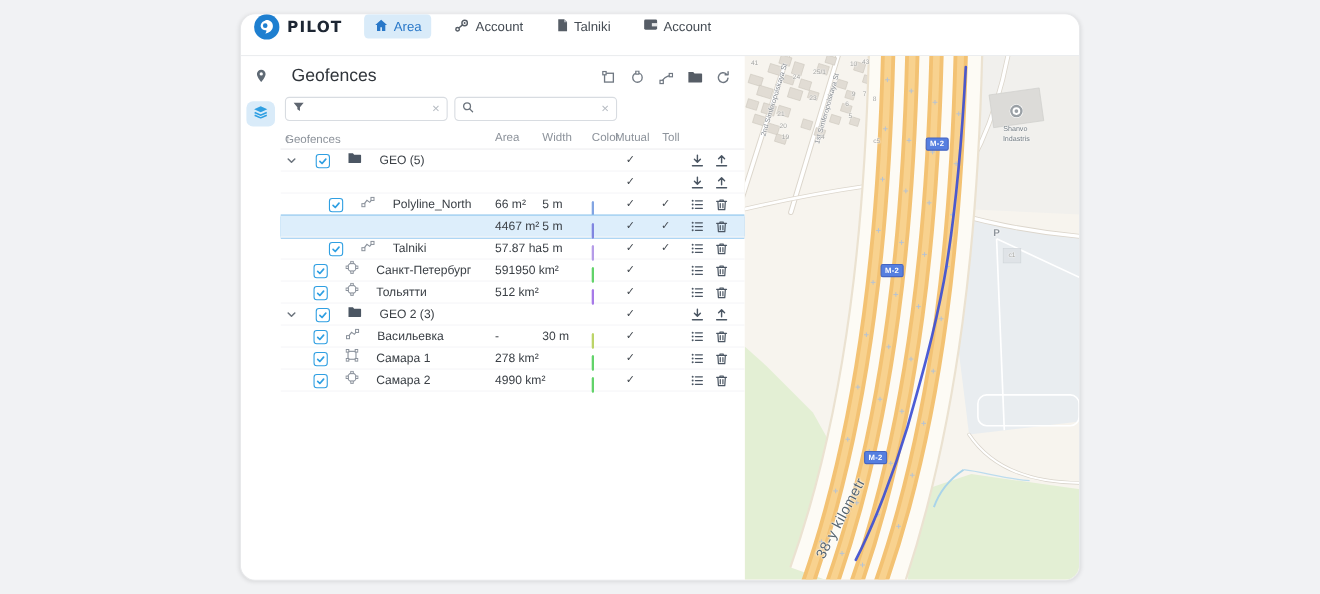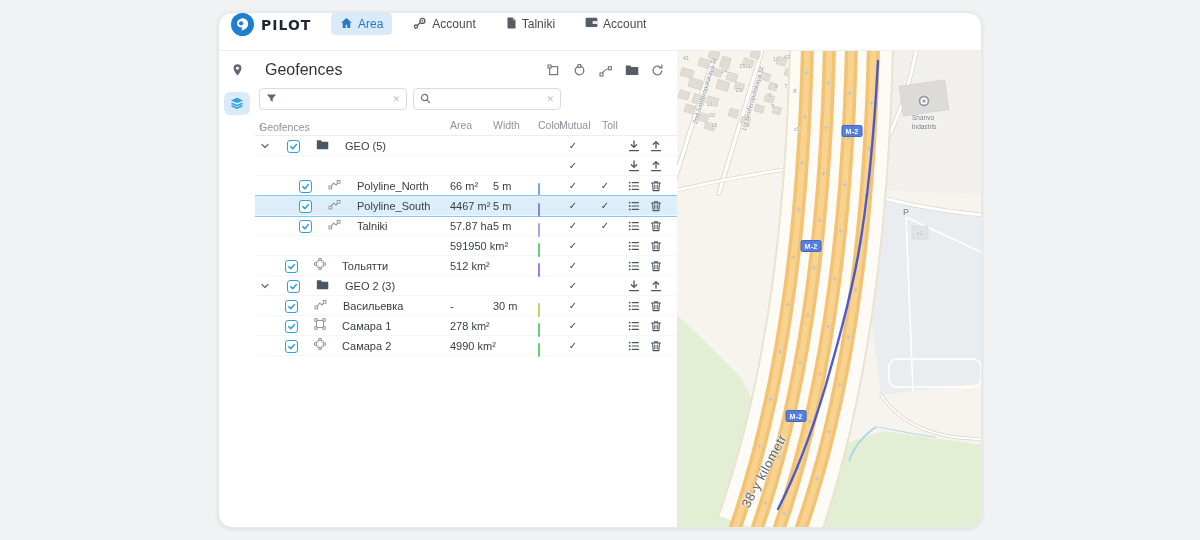--- a/index.html
+++ b/index.html
@@ -276,36 +276,60 @@
                   </g>
                 </svg>
               </span>
               <span class="act a2">
                 <svg width="12" height="12" viewBox="0 0 12 12">
                   <path d="M1.5 3h9M4.5 3V1.8h3V3M2.6 3l.5 7.6h5.8L9.4 3M4.8 5v3.8M7.2 5v3.8" stroke="#4b5663" stroke-width="1.1" fill="none" stroke-linecap="round" stroke-linejoin="round"></path>
                 </svg>
               </span>
             </div>
             <div class="trow selected">
+              <span class="cell c-area">4467 m²</span>
+              <span class="cell c-width">5 m</span>
+              <span class="cell c-color"><span class="swatch" style="background: rgb(171, 175, 240); border-color: rgb(128, 134, 224);"></span></span>
+              <span class="cell c-mutual">✓</span>
+              <span class="cell c-toll">✓</span>
+              <span class="act a1">
+                <svg width="12" height="12" viewBox="0 0 12 12">
+                  <g stroke="#4b5663" stroke-width="1.2" stroke-linecap="round">
+                    <path d="M4.2 2.6h6.3M4.2 6h6.3M4.2 9.4h6.3"></path>
+                  </g>
+                  <g fill="#4b5663">
+                    <circle cx="1.7" cy="2.6" r=".9"></circle>
+                    <circle cx="1.7" cy="6" r=".9"></circle>
+                    <circle cx="1.7" cy="9.4" r=".9"></circle>
+                  </g>
+                </svg>
+              </span>
+              <span class="act a2">
+                <svg width="12" height="12" viewBox="0 0 12 12">
+                  <path d="M1.5 3h9M4.5 3V1.8h3V3M2.6 3l.5 7.6h5.8L9.4 3M4.8 5v3.8M7.2 5v3.8" stroke="#4b5663" stroke-width="1.1" fill="none" stroke-linecap="round" stroke-linejoin="round"></path>
+                </svg>
+              </span>
+            </div>
+            <div class="trow">
               <div class="name cell" style="padding-left: 44px;">
                 <span class="cbx">
                   <svg width="9" height="9" viewBox="0 0 10 10">
                     <path d="M2 5.2l2.2 2.2L8 3" fill="none" stroke="#2f9fe2" stroke-width="1.7" stroke-linecap="round" stroke-linejoin="round"></path>
                   </svg>
                 </span>
                 <span><svg width="13" height="11" viewBox="0 0 14 12">
                     <path d="M2.5 9L6 4.5l2.8 2L11.5 3" stroke="#8a919b" fill="none" stroke-width="1.1"></path>
                     <rect x="1" y="7.8" width="3" height="3" fill="#fff" stroke="#8a919b"></rect>
                     <rect x="10" y="1.6" width="3" height="3" fill="#fff" stroke="#8a919b"></rect>
                   </svg></span>
-                <span>Polyline_South</span>
-              </div>
-              <span class="cell c-area">4467 m²</span>
+                <span>Talniki</span>
+              </div>
+              <span class="cell c-area">57.87 ha</span>
               <span class="cell c-width">5 m</span>
-              <span class="cell c-color"><span class="swatch" style="background: rgb(171, 175, 240); border-color: rgb(128, 134, 224);"></span></span>
+              <span class="cell c-color"><span class="swatch" style="background: rgb(215, 198, 243); border-color: rgb(181, 156, 232);"></span></span>
               <span class="cell c-mutual">✓</span>
               <span class="cell c-toll">✓</span>
               <span class="act a1">
                 <svg width="12" height="12" viewBox="0 0 12 12">
                   <g stroke="#4b5663" stroke-width="1.2" stroke-linecap="round">
                     <path d="M4.2 2.6h6.3M4.2 6h6.3M4.2 9.4h6.3"></path>
                   </g>
                   <g fill="#4b5663">
                     <circle cx="1.7" cy="2.6" r=".9"></circle>
                     <circle cx="1.7" cy="6" r=".9"></circle>
@@ -313,57 +337,35 @@
                   </g>
                 </svg>
               </span>
               <span class="act a2">
                 <svg width="12" height="12" viewBox="0 0 12 12">
                   <path d="M1.5 3h9M4.5 3V1.8h3V3M2.6 3l.5 7.6h5.8L9.4 3M4.8 5v3.8M7.2 5v3.8" stroke="#4b5663" stroke-width="1.1" fill="none" stroke-linecap="round" stroke-linejoin="round"></path>
                 </svg>
               </span>
             </div>
             <div class="trow">
-              <div class="name cell" style="padding-left: 44px;">
-                <span class="cbx">
-                  <svg width="9" height="9" viewBox="0 0 10 10">
-                    <path d="M2 5.2l2.2 2.2L8 3" fill="none" stroke="#2f9fe2" stroke-width="1.7" stroke-linecap="round" stroke-linejoin="round"></path>
-                  </svg>
-                </span>
-                <span><svg width="13" height="11" viewBox="0 0 14 12">
-                    <path d="M2.5 9L6 4.5l2.8 2L11.5 3" stroke="#8a919b" fill="none" stroke-width="1.1"></path>
-                    <rect x="1" y="7.8" width="3" height="3" fill="#fff" stroke="#8a919b"></rect>
-                    <rect x="10" y="1.6" width="3" height="3" fill="#fff" stroke="#8a919b"></rect>
-                  </svg></span>
-                <span>Talniki</span>
-              </div>
-              <span class="cell c-area">57.87 ha</span>
-              <span class="cell c-width">5 m</span>
-              <span class="cell c-color"><span class="swatch" style="background: rgb(215, 198, 243); border-color: rgb(181, 156, 232);"></span></span>
-              <span class="cell c-mutual">✓</span>
-              <span class="cell c-toll">✓</span>
-              <span class="act a1">
-                <svg width="12" height="12" viewBox="0 0 12 12">
-                  <g stroke="#4b5663" stroke-width="1.2" stroke-linecap="round">
-                    <path d="M4.2 2.6h6.3M4.2 6h6.3M4.2 9.4h6.3"></path>
-                  </g>
-                  <g fill="#4b5663">
-                    <circle cx="1.7" cy="2.6" r=".9"></circle>
-                    <circle cx="1.7" cy="6" r=".9"></circle>
-                    <circle cx="1.7" cy="9.4" r=".9"></circle>
-                  </g>
-                </svg>
-              </span>
-              <span class="act a2">
-                <svg width="12" height="12" viewBox="0 0 12 12">
-                  <path d="M1.5 3h9M4.5 3V1.8h3V3M2.6 3l.5 7.6h5.8L9.4 3M4.8 5v3.8M7.2 5v3.8" stroke="#4b5663" stroke-width="1.1" fill="none" stroke-linecap="round" stroke-linejoin="round"></path>
-                </svg>
-              </span>
-            </div>
-            <div class="trow">
+              <div class="name cell" style="padding-left: 30px;">
+                <span class="cbx">
+                  <svg width="9" height="9" viewBox="0 0 10 10">
+                    <path d="M2 5.2l2.2 2.2L8 3" fill="none" stroke="#2f9fe2" stroke-width="1.7" stroke-linecap="round" stroke-linejoin="round"></path>
+                  </svg>
+                </span>
+                <span><svg width="12" height="12" viewBox="0 0 12 12">
+                    <circle cx="6" cy="6" r="3.8" fill="none" stroke="#8a919b"></circle>
+                    <rect x="4.9" y="0.5" width="2.2" height="2.2" fill="#fff" stroke="#8a919b" stroke-width=".9"></rect>
+                    <rect x="4.9" y="9.3" width="2.2" height="2.2" fill="#fff" stroke="#8a919b" stroke-width=".9"></rect>
+                    <rect x="0.5" y="4.9" width="2.2" height="2.2" fill="#fff" stroke="#8a919b" stroke-width=".9"></rect>
+                    <rect x="9.3" y="4.9" width="2.2" height="2.2" fill="#fff" stroke="#8a919b" stroke-width=".9"></rect>
+                  </svg></span>
+                <span>Санкт-Петербург</span>
+              </div>
               <span class="cell c-area">591950 km²</span>
               <span class="cell c-width"></span>
               <span class="cell c-color"><span class="swatch" style="background: rgb(160, 230, 161); border-color: rgb(98, 211, 106);"></span></span>
               <span class="cell c-mutual">✓</span>
               <span class="cell c-toll"></span>
               <span class="act a1">
                 <svg width="12" height="12" viewBox="0 0 12 12">
                   <g stroke="#4b5663" stroke-width="1.2" stroke-linecap="round">
                     <path d="M4.2 2.6h6.3M4.2 6h6.3M4.2 9.4h6.3"></path>
                   </g>

